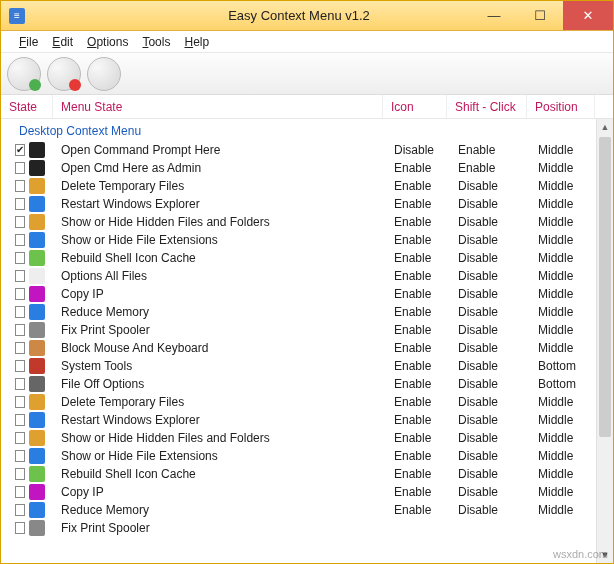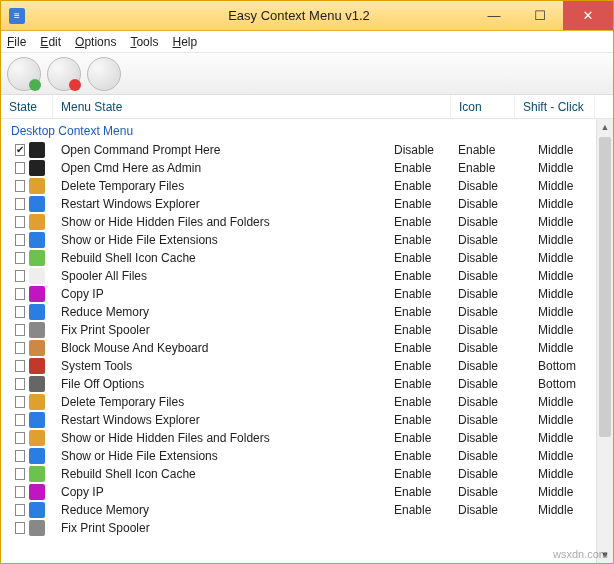--- a/index.html
+++ b/index.html
@@ -55,21 +55,21 @@
   .win-btn.close {
     background: #d9534f;
     color: #fff;
     width: 50px;
   }
   .menubar {
     height: 22px;
     background: #fff;
     display: flex;
     align-items: center;
-    padding: 0 6px;
+    padding: 0 18px;
     gap: 14px;
     border-bottom: 1px solid #e8e8e8;
   }
   .menu-item {
     font-size: 12px;
     color: #222;
   }
   .menu-item .u { text-decoration: underline; }
   .toolbar {
     height: 42px;
@@ -96,21 +96,21 @@
   .tool-btn.add::after { background:#4caf50; }
   .tool-btn.del::after { background:#e53935; }
   .tool-btn.set::after { background:transparent; }
   .columns {
     height: 24px;
     display: flex;
     align-items: center;
     background: #fff;
     border-bottom: 1px solid #e6e6e6;
     font-size: 12px;
-    color: #0c4a6e;
+    color: #be185d;
   }
   .col { padding: 0 8px; border-right: 1px solid #eee; height:100%; display:flex; align-items:center;}
   .col:last-child { border-right:none; }
   .c-state   { width: 52px; }
   .c-menu    { flex: 1; }
   .c-icon    { width: 64px; }
   .c-shift   { width: 80px; }
   .c-pos     { width: 68px; }
   .c-scroll  { width: 18px; }
   .listwrap {
@@ -143,21 +143,21 @@
     height: 16px;
     text-align: center;
     font-size: 9px;
     color: #666;
     line-height: 16px;
   }
   .scrollbar .arrow.up { top: 0; }
   .scrollbar .arrow.dn { bottom: 0; }
   .group-header {
     color: #1a5bbf;
-    padding: 5px 8px 3px 10px;
+    padding: 5px 8px 3px 18px;
     font-size: 12px;
   }
   .row {
     height: 18px;
     display: flex;
     align-items: center;
     font-size: 12px;
     color: #222;
   }
   .cell { padding: 0 8px; }
@@ -213,20 +213,21 @@
     <div class="tool-btn add"></div>
     <div class="tool-btn del"></div>
     <div class="tool-btn set"></div>
   </div>
 
 <div class="columns">
   <div class="col c-state">State</div>
   <div class="col c-menu">Menu State</div>
   <div class="col c-icon">Icon</div>
   <div class="col c-shift">Shift - Click</div>
+  <div class="col c-pos">Position</div>
   <div class="col c-scroll"></div>
 </div>
 
 <div class="listwrap">
   <div class="list" id="list">
       <div class="group-header">Desktop Context Menu</div>
       <div class="row">
         <div class="cell state">
           <span class="chk">✔</span>
           <span class="row-icon" style="background: rgb(34, 34, 34);"></span>
@@ -294,21 +295,21 @@
         <div class="cell menu">Rebuild Shell Icon Cache</div>
         <div class="cell icon">Enable</div>
         <div class="cell shift">Disable</div>
         <div class="cell pos">Middle</div>
       </div>
       <div class="row">
         <div class="cell state">
           <span class="chk"></span>
           <span class="row-icon" style="background: rgb(238, 238, 238);"></span>
         </div>
-        <div class="cell menu">Spooler All Files</div>
+        <div class="cell menu">Options All Files</div>
         <div class="cell icon">Enable</div>
         <div class="cell shift">Disable</div>
         <div class="cell pos">Middle</div>
       </div>
       <div class="row">
         <div class="cell state">
           <span class="chk"></span>
           <span class="row-icon" style="background: rgb(194, 21, 194);"></span>
         </div>
         <div class="cell menu">Copy IP</div>

